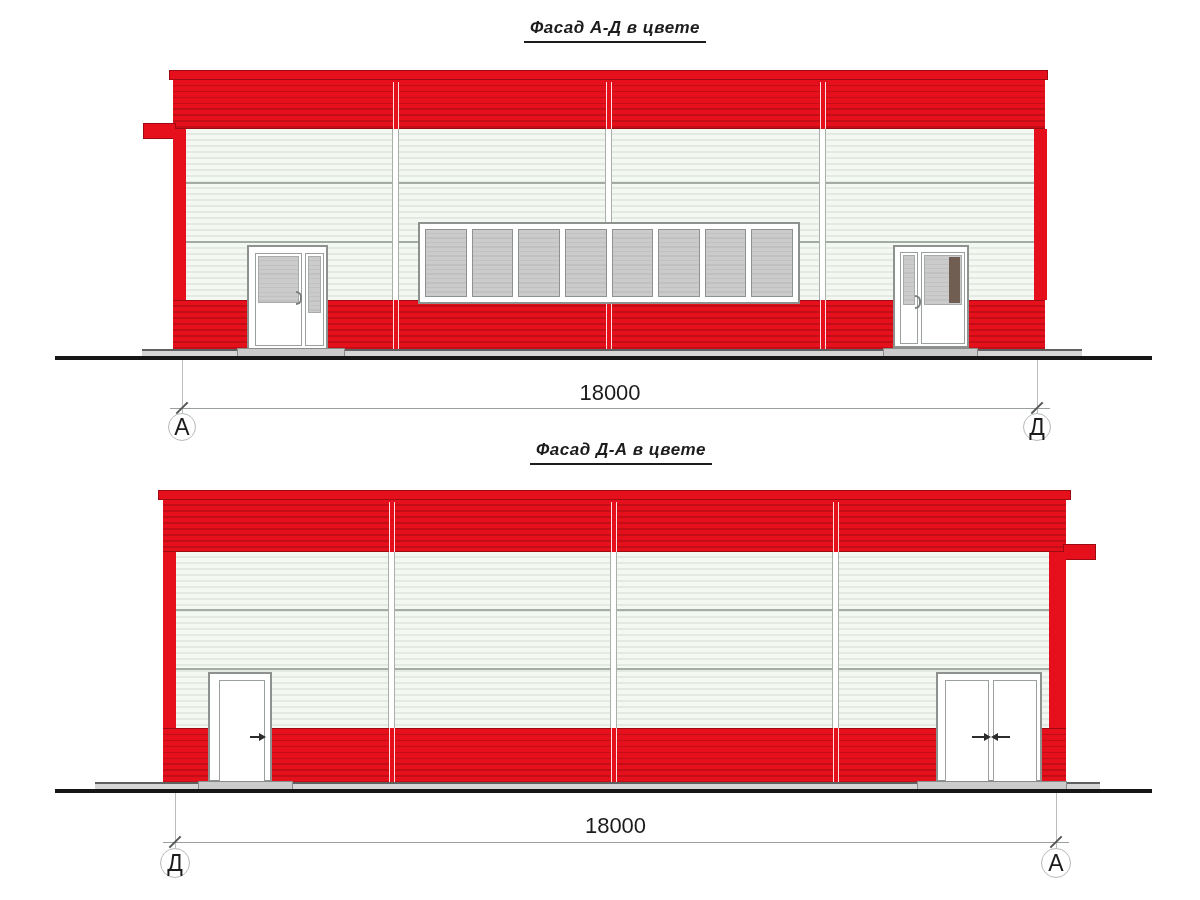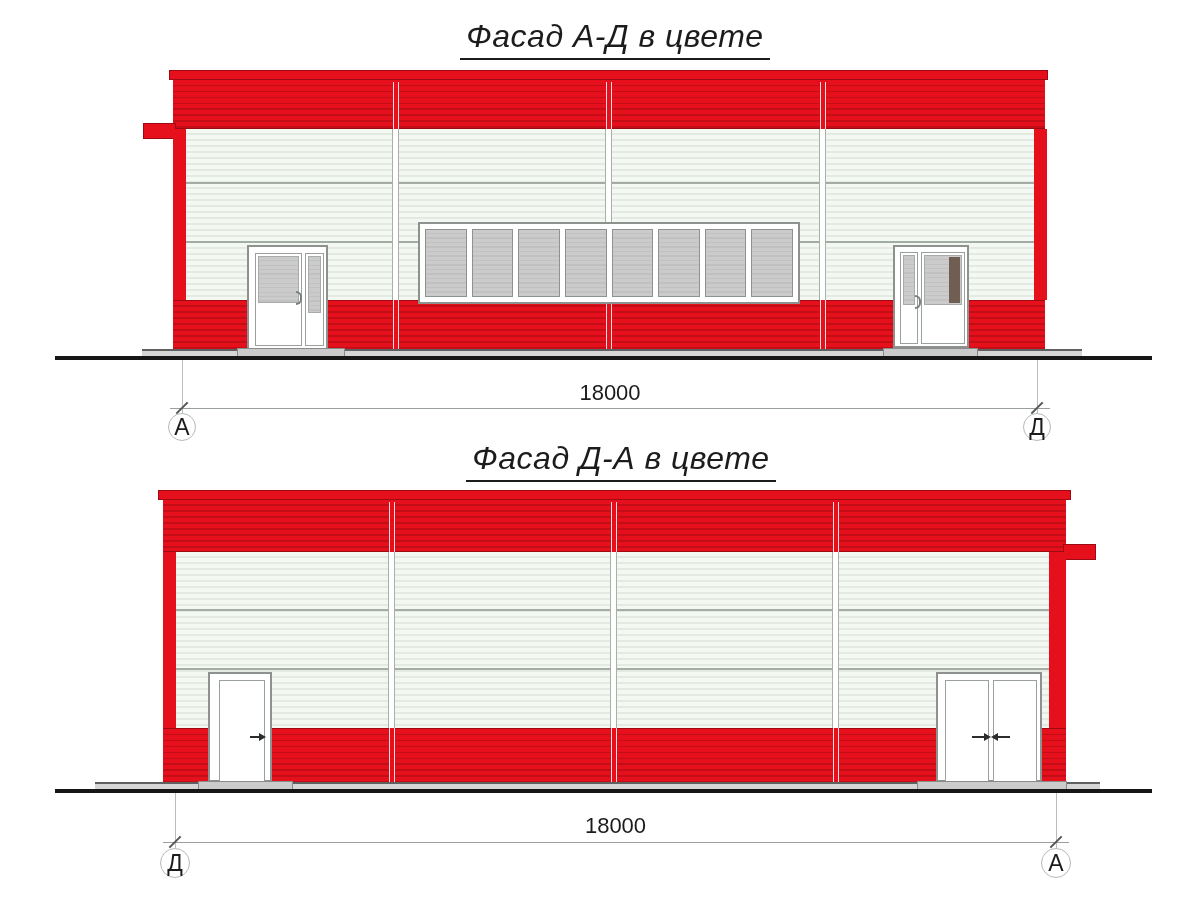--- a/index.html
+++ b/index.html
@@ -5,21 +5,21 @@
   html,body { margin:0; padding:0; background:#ffffff; }
   .sheet {
     position:relative; width:1200px; height:900px; background:#ffffff;
     font-family:"Liberation Sans", sans-serif; overflow:hidden;
   }
   .abs { position:absolute; }
 
   
   .title { left:0; right:0; text-align:center; color:var(--text-black,#1c1c1c); }
   .title .title-text{
-    display:inline-block; font-style:italic; font-weight:normal; font-size:32px;
+    display:inline-block; font-style:italic; font-weight:bold; font-size:17px;
     border-bottom:2px solid var(--text-black,#1c1c1c); padding:0 6px 3px 6px; letter-spacing:.5px;
   }
   .t1 { top:18px; left:30px; }
   .t2 { top:440px; left:42px; }
 
   
   .red-solid { background:var(--facade-red,#e6101c); }
   .red-sid   { background:repeating-linear-gradient(180deg, var(--facade-red,#e6101c) 0 4.5px, var(--facade-red-stripe,#c30d17) 4.5px 6px); }
   .white-sid { background:repeating-linear-gradient(180deg, var(--panel-white,#f4f8f2) 0 4.5px, var(--panel-white-stripe,#e4eae2) 4.5px 6px); }
   .glass     { background:repeating-linear-gradient(180deg, var(--glass-gray,#cbcbcb) 0 3px, var(--glass-stripe,#c1c1c1) 3px 4.5px); }

